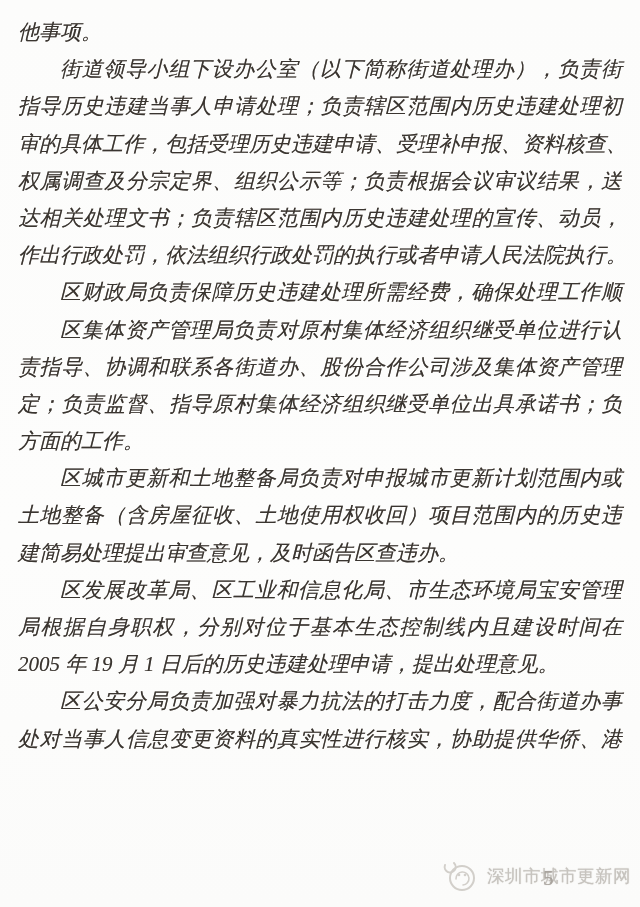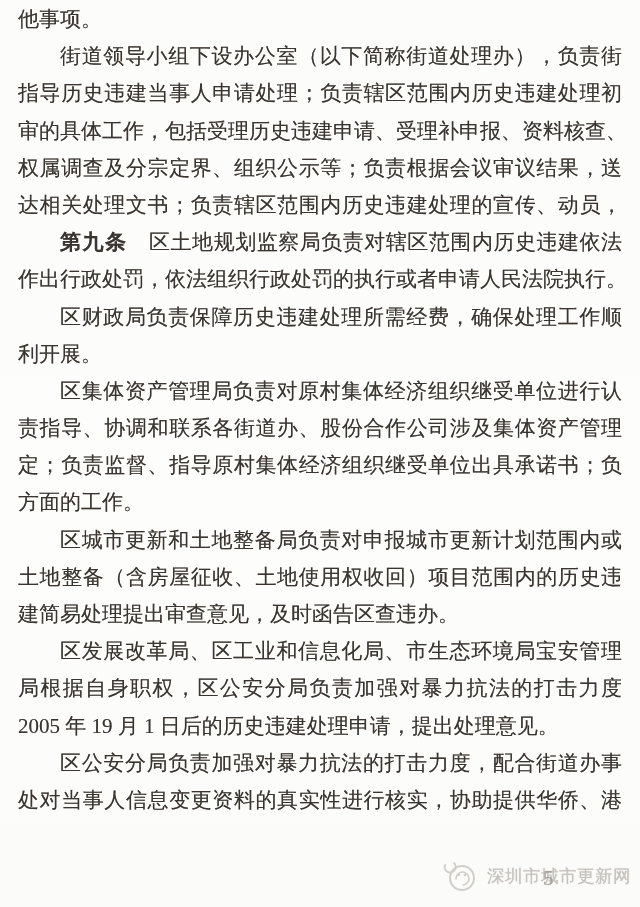--- a/index.html
+++ b/index.html
@@ -12,23 +12,24 @@
     position: relative;
     width: 640px;
     height: 907px;
     overflow: hidden;
     background: linear-gradient(180deg, #fcfcfb 0%, #fdfdfc 60%, #fbfbfa 100%);
   }
   .doc-text {
     position: absolute;
     left: 18px;
     right: 18px;
-    top: 1px;
+    top: 14px;
     color: #3a3530;
     font-size: 21px;
+    font-style: italic;
   }
   .line {
     height: 37.2px;
     line-height: 37.2px;
     white-space: nowrap;
     text-align: left;
     text-shadow: 0 0 0.6px rgba(72, 64, 56, 0.55);
   }
   .line.justify {
     text-align: justify;
@@ -78,33 +79,31 @@
 
 <div class="page">
 
   <div class="doc-text" id="doc-text">
       <div class="line">他事项。</div>
       <div class="line justify indent">街道领导小组下设办公室（以下简称街道处理办），负责街</div>
       <div class="line justify">指导历史违建当事人申请处理；负责辖区范围内历史违建处理初</div>
       <div class="line justify">审的具体工作，包括受理历史违建申请、受理补申报、资料核查、</div>
       <div class="line justify">权属调查及分宗定界、组织公示等；负责根据会议审议结果，送</div>
       <div class="line justify">达相关处理文书；负责辖区范围内历史违建处理的宣传、动员，</div>
-      <div class="line justify indent"><b>第九条</b><span>　区土地规划监察局负责对辖区范围内历史违建依法</span></div>
       <div class="line justify">作出行政处罚，依法组织行政处罚的执行或者申请人民法院执行。</div>
       <div class="line justify indent">区财政局负责保障历史违建处理所需经费，确保处理工作顺</div>
-      <div class="line">利开展。</div>
       <div class="line justify indent">区集体资产管理局负责对原村集体经济组织继受单位进行认</div>
       <div class="line justify">责指导、协调和联系各街道办、股份合作公司涉及集体资产管理</div>
       <div class="line justify">定；负责监督、指导原村集体经济组织继受单位出具承诺书；负</div>
       <div class="line">方面的工作。</div>
       <div class="line justify indent">区城市更新和土地整备局负责对申报城市更新计划范围内或</div>
       <div class="line justify">土地整备（含房屋征收、土地使用权收回）项目范围内的历史违</div>
       <div class="line">建简易处理提出审查意见，及时函告区查违办。</div>
       <div class="line justify indent">区发展改革局、区工业和信息化局、市生态环境局宝安管理</div>
-      <div class="line justify">局根据自身职权，区公安分局负责加强对暴力抗法的打击力度</div>
+      <div class="line justify">局根据自身职权，分别对位于基本生态控制线内且建设时间在</div>
       <div class="line">2005 年 19 月 1 日后的历史违建处理申请，提出处理意见。</div>
       <div class="line justify indent">区公安分局负责加强对暴力抗法的打击力度，配合街道办事</div>
       <div class="line justify">处对当事人信息变更资料的真实性进行核实，协助提供华侨、港</div>
     </div>
 
   <div class="watermark-row">
     <svg class="wm-logo" viewBox="0 0 40 34" fill="none" xmlns="http://www.w3.org/2000/svg">
       <path d="M6 6 a 5.5 5.5 0 1 0 9 -2" stroke="currentColor" stroke-width="2" stroke-linecap="round"></path>
       <circle cx="23" cy="19" r="12" stroke="currentColor" stroke-width="2"></circle>
       <path d="M17 20 a 6.5 6.5 0 1 1 7 6" stroke="currentColor" stroke-width="1.6" stroke-linecap="round"></path>

